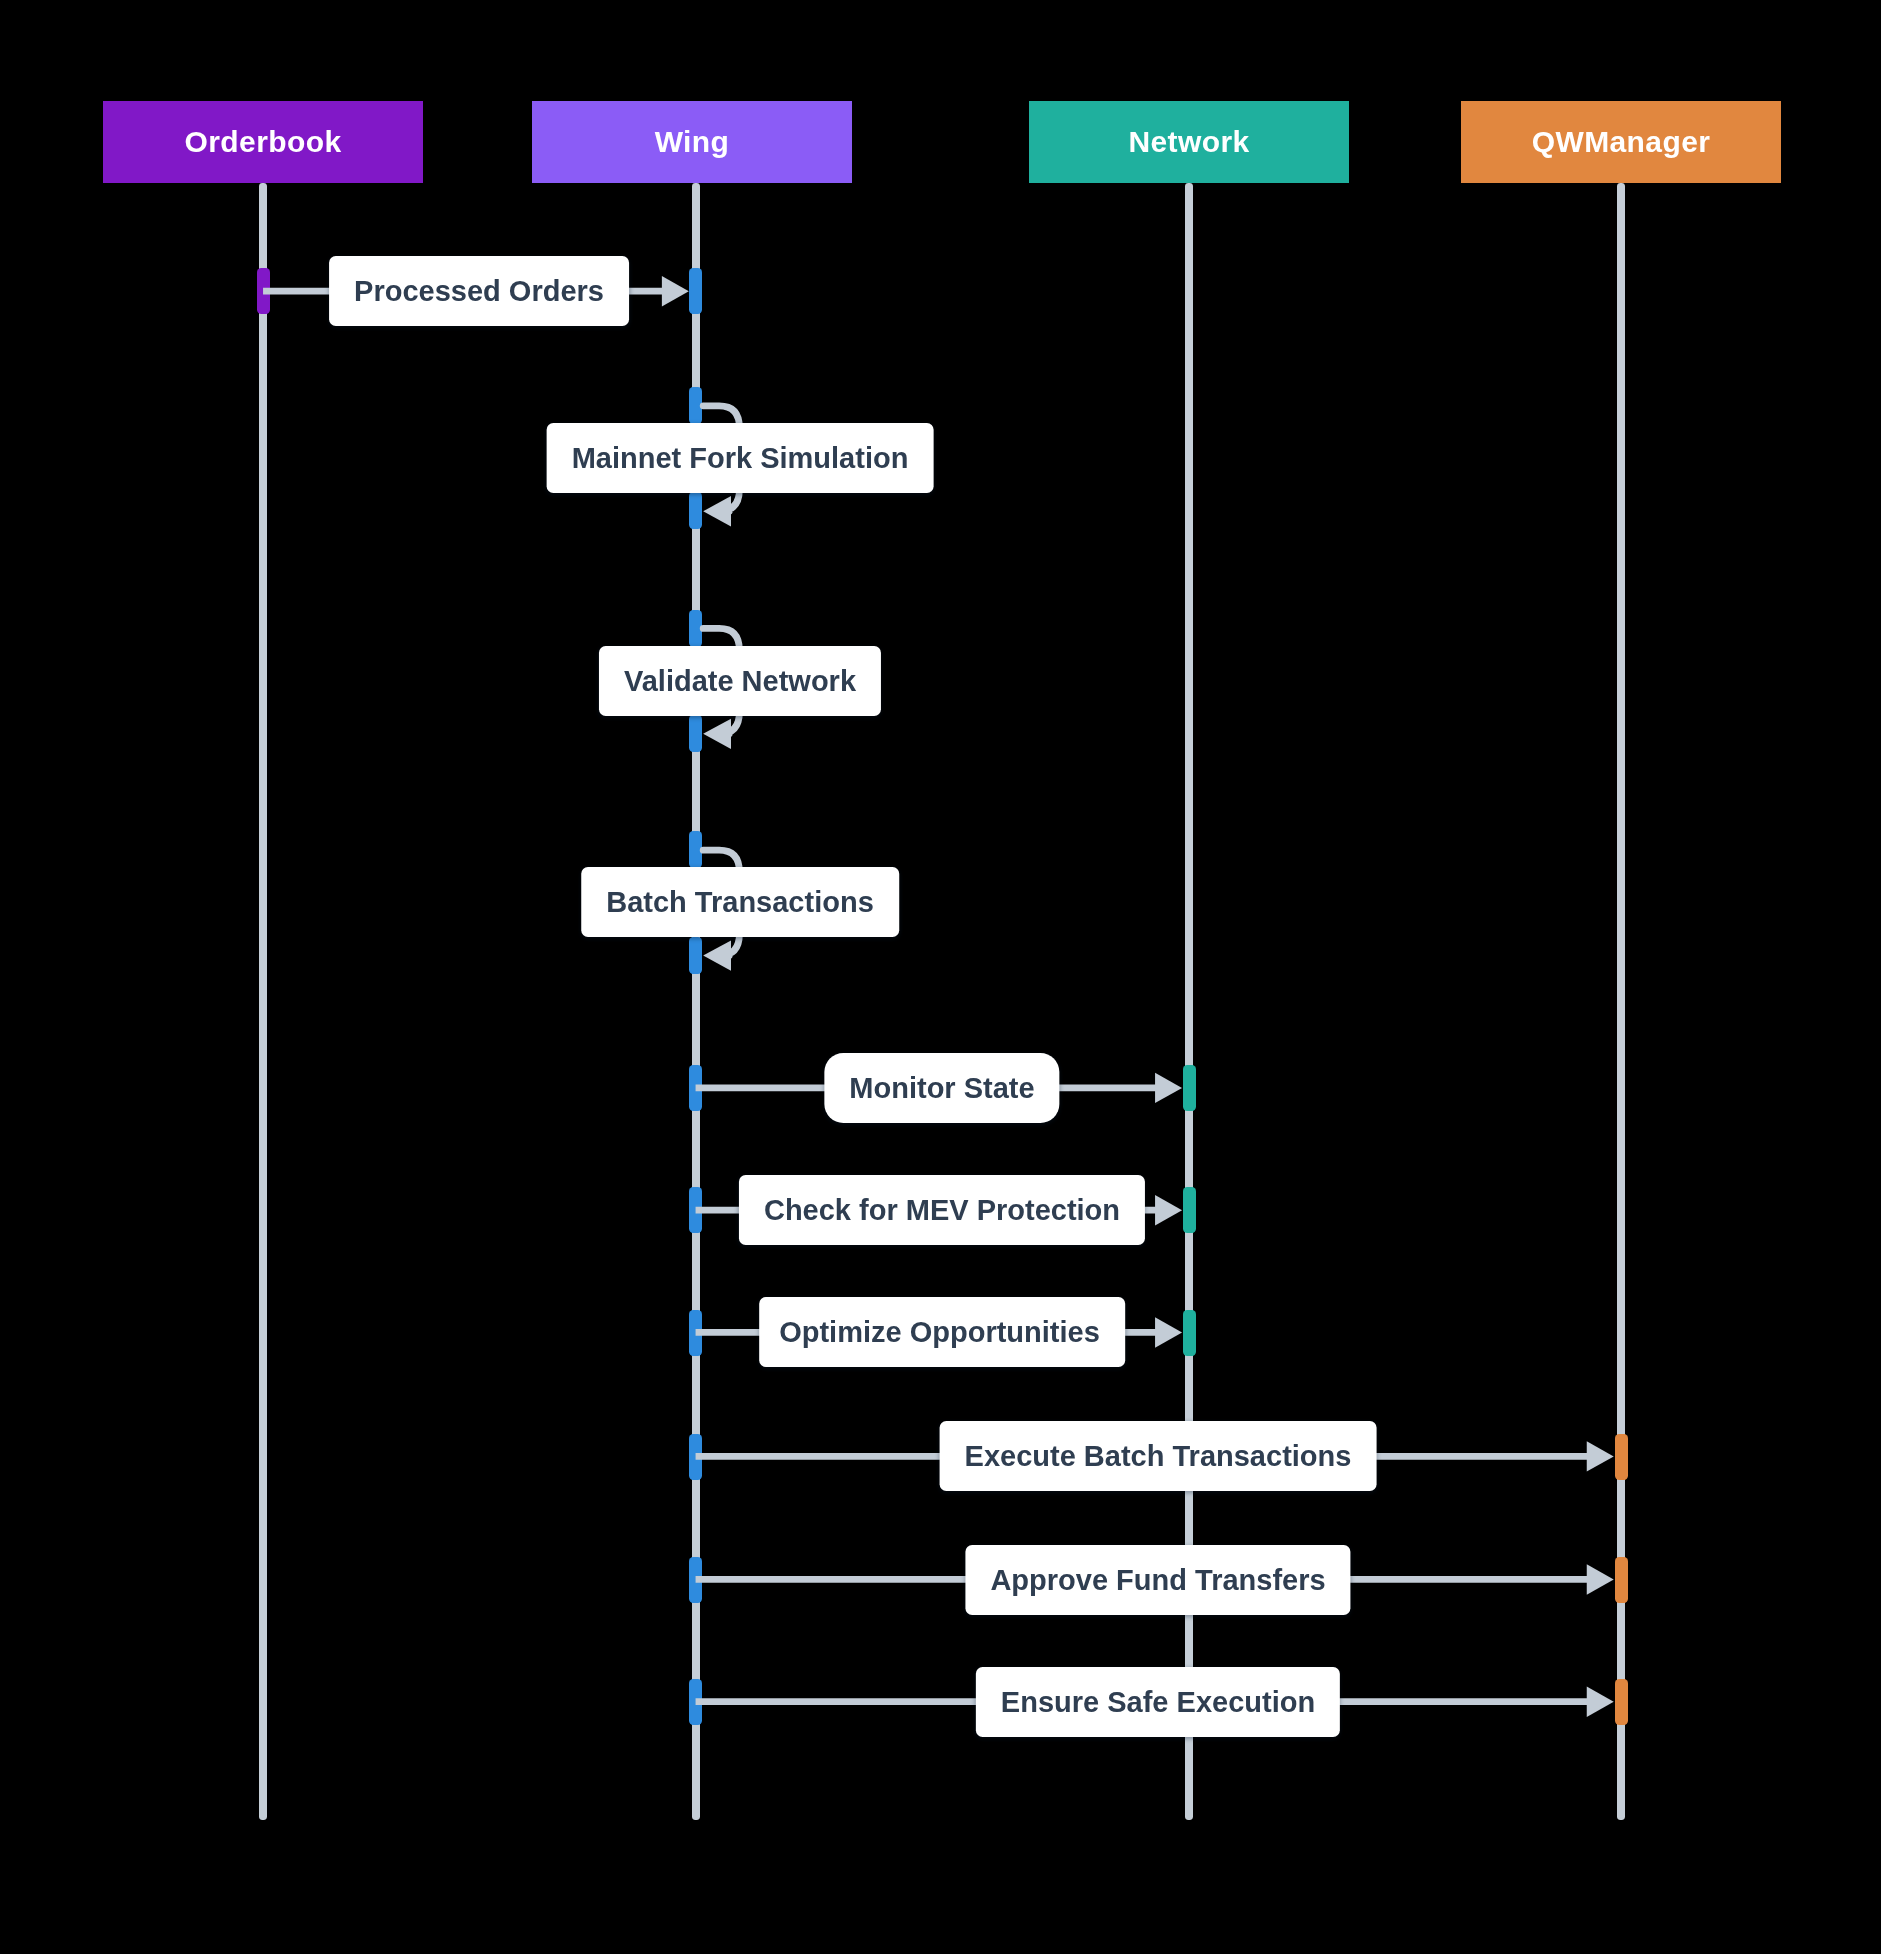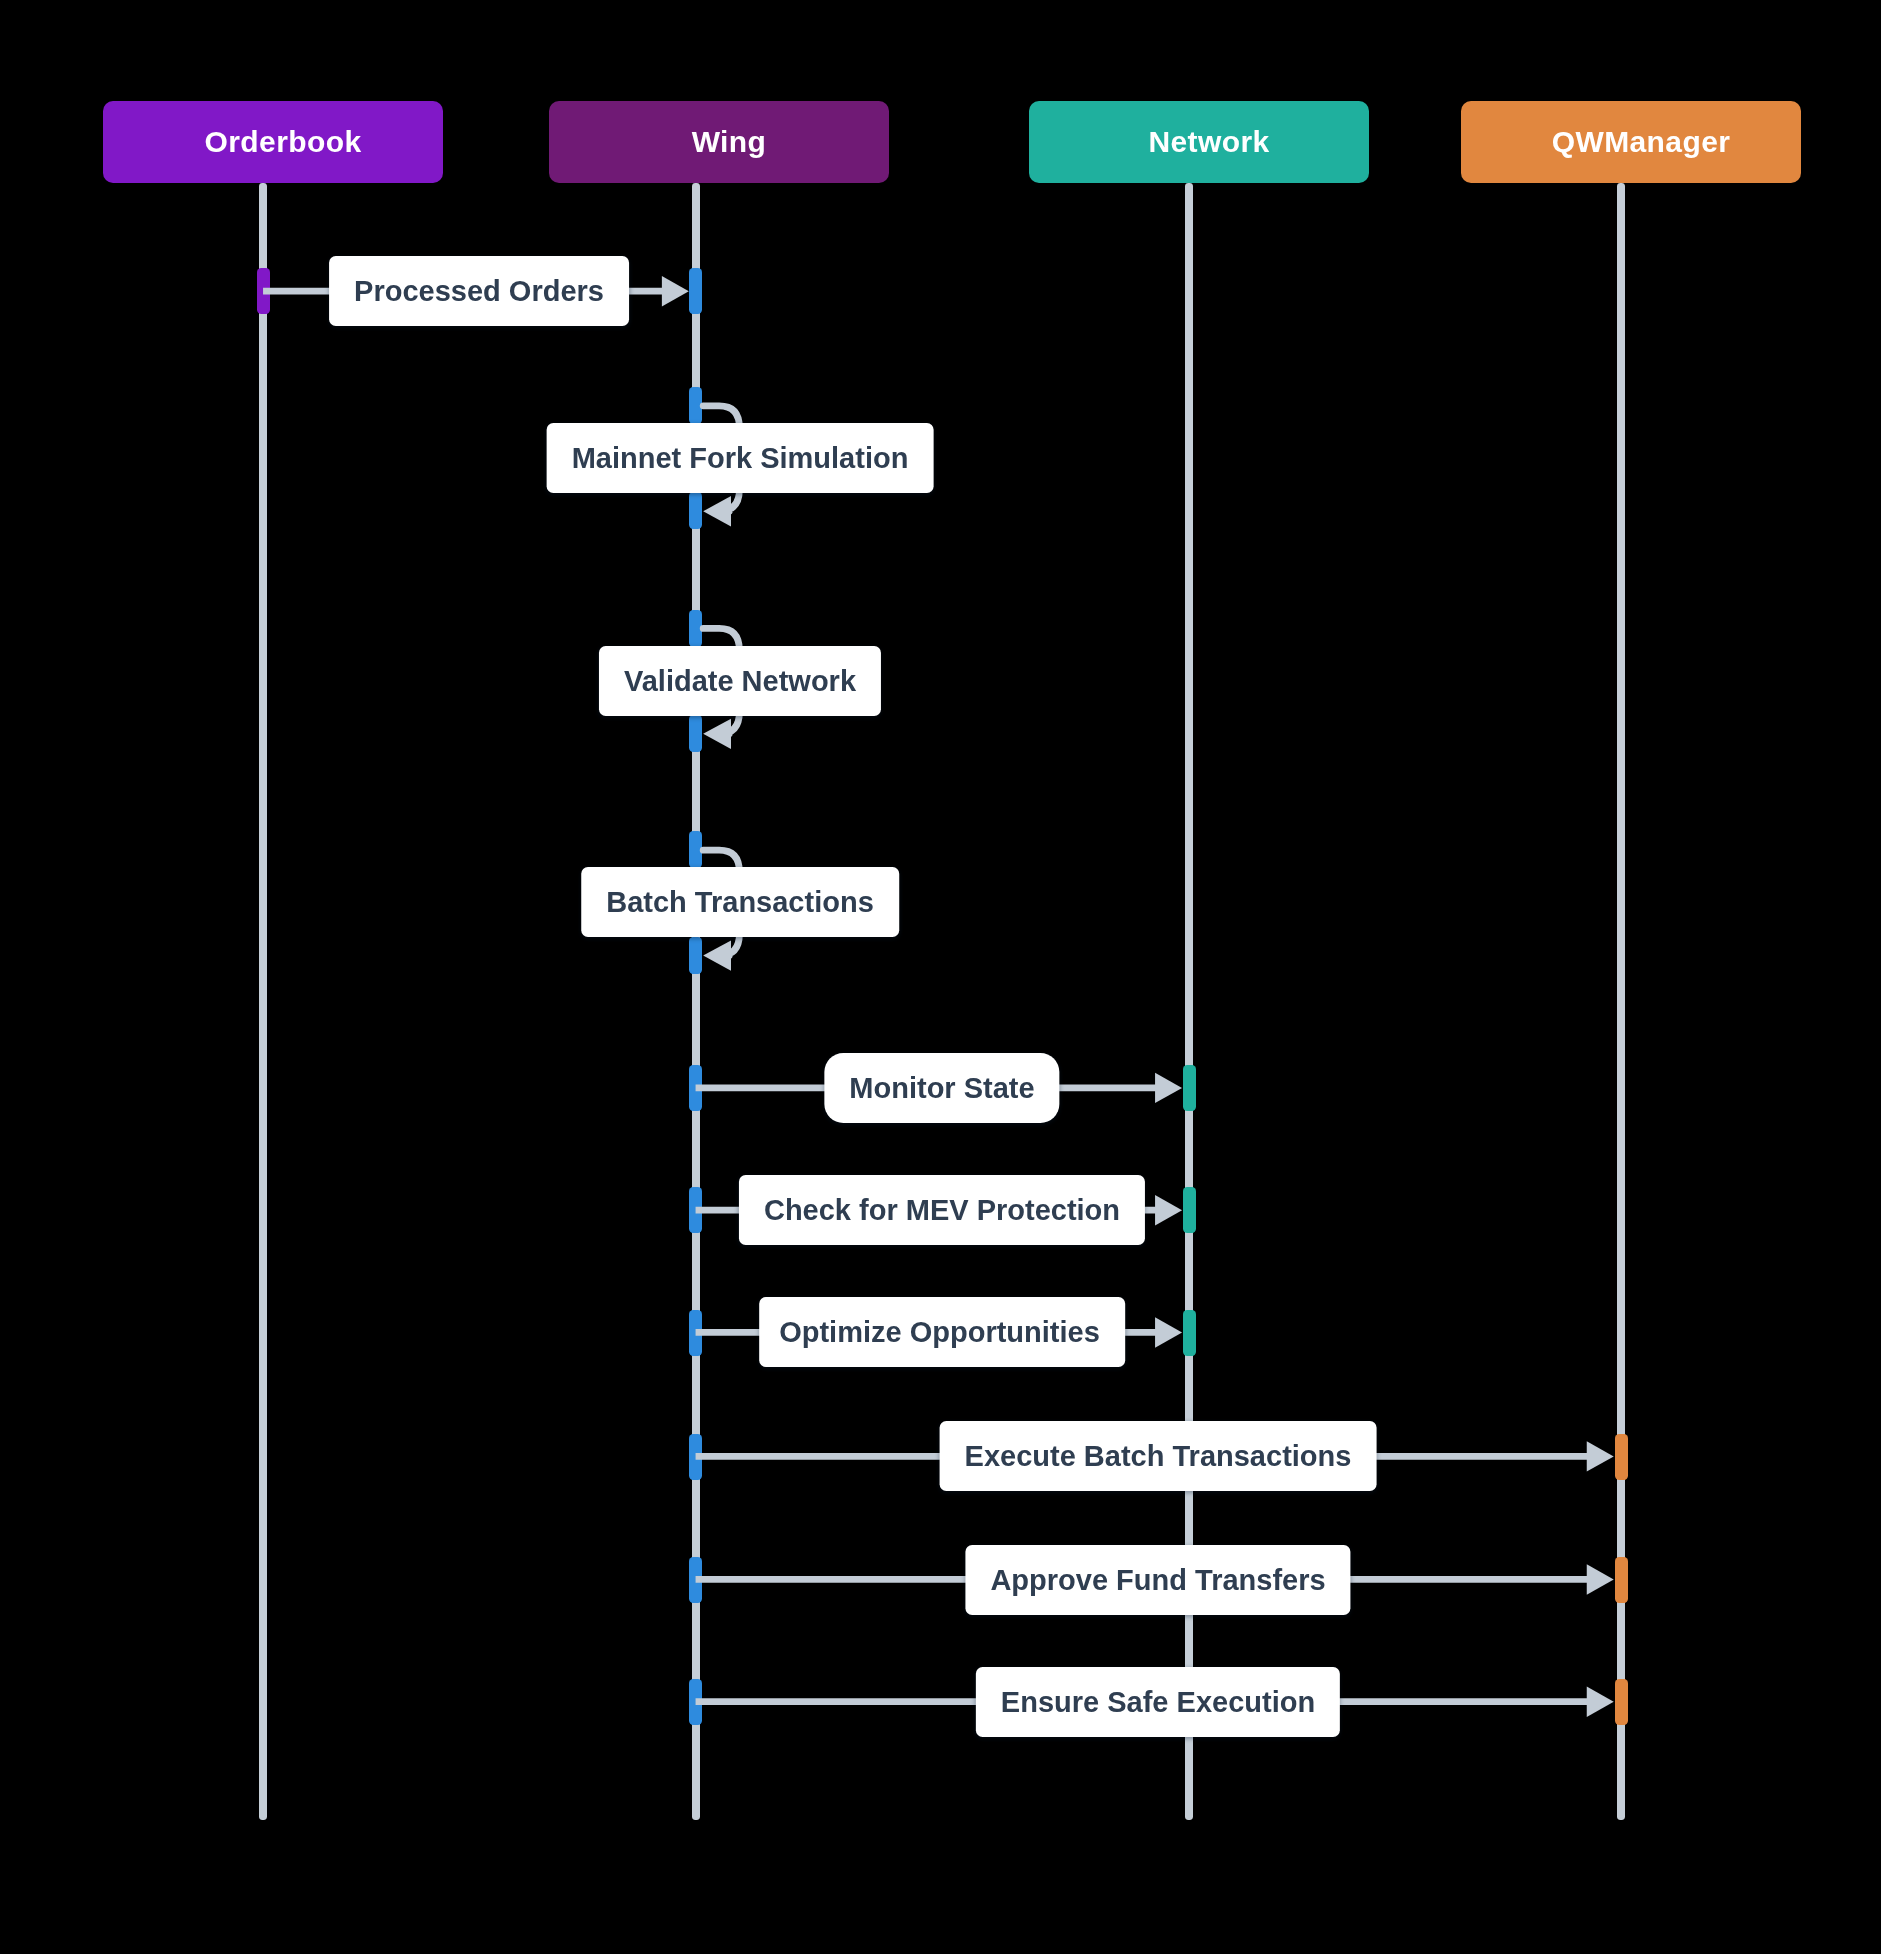--- a/index.html
+++ b/index.html
@@ -6,25 +6,24 @@
   #stage{
     position:relative;
     width:1881px;height:1955px;
     background:#000;
     font-family:"Liberation Sans",sans-serif;
     overflow:hidden;
   }
   .actor-box{
     position:absolute;
     top:101px;height:82px;width:320px;
-    border-radius:10px;
+    border-radius:0;
     display:flex;align-items:center;justify-content:center;
     color:#fff;font-size:30px;font-weight:700;
     letter-spacing:0.4px;
-    padding-left:20px;
   }
   .lifeline{
     position:absolute;
     width:7.6px;border-radius:3.4px;
   }
   .activation-bar{
     position:absolute;
     width:12.6px;border-radius:4.2px;
   }
   #arrow-layer{
@@ -101,21 +100,21 @@
       <polygon points="1402,1580 1370,1562 1370,1598" fill="#C3CCD6"></polygon>
       <line x1="825" y1="1727" x2="1888" y2="1727" stroke="#C3CCD6" stroke-width="8"></line>
       <polygon points="1914,1727 1882,1709 1882,1745" fill="#C3CCD6"></polygon>
       <line x1="825" y1="1873" x2="1888" y2="1873" stroke="#C3CCD6" stroke-width="8"></line>
       <polygon points="1914,1873 1882,1855 1882,1891" fill="#C3CCD6"></polygon>
       <line x1="825" y1="2018" x2="1888" y2="2018" stroke="#C3CCD6" stroke-width="8"></line>
       <polygon points="1914,2018 1882,2000 1882,2036" fill="#C3CCD6"></polygon>
     </svg>
   <div id="actors">
       <div class="actor-box" style="left: 103px; background: rgb(129, 24, 199);">Orderbook</div>
-      <div class="actor-box" style="left: 549px; background: #701a75;">Wing</div>
+      <div class="actor-box" style="left: 532px; background: #8b5cf6;">Wing</div>
       <div class="actor-box" style="left: 1029px; background: rgb(31, 176, 158);">Network</div>
       <div class="actor-box" style="left: 1461px; background: rgb(225, 135, 63);">QWManager</div>
     </div>
   <div id="labels">
       <div class="msg-label" style="left: 479px; top: 291px; background: rgb(255, 255, 255); color: rgb(47, 62, 81);">Processed Orders</div>
       <div class="msg-label" style="left: 740px; top: 458px; background: rgb(255, 255, 255); color: rgb(47, 62, 81);">Mainnet Fork Simulation</div>
       <div class="msg-label" style="left: 740px; top: 681px; background: rgb(255, 255, 255); color: rgb(47, 62, 81);">Validate Network</div>
       <div class="msg-label" style="left: 740px; top: 902px; background: rgb(255, 255, 255); color: rgb(47, 62, 81);">Batch Transactions</div>
       <div class="msg-label" style="left: 942px; top: 1088px; background: rgb(255, 255, 255); color: rgb(47, 62, 81); border-radius: 19px;">Monitor State</div>
       <div class="msg-label" style="left: 942px; top: 1210px; background: rgb(255, 255, 255); color: rgb(47, 62, 81);">Check for MEV Protection</div>

